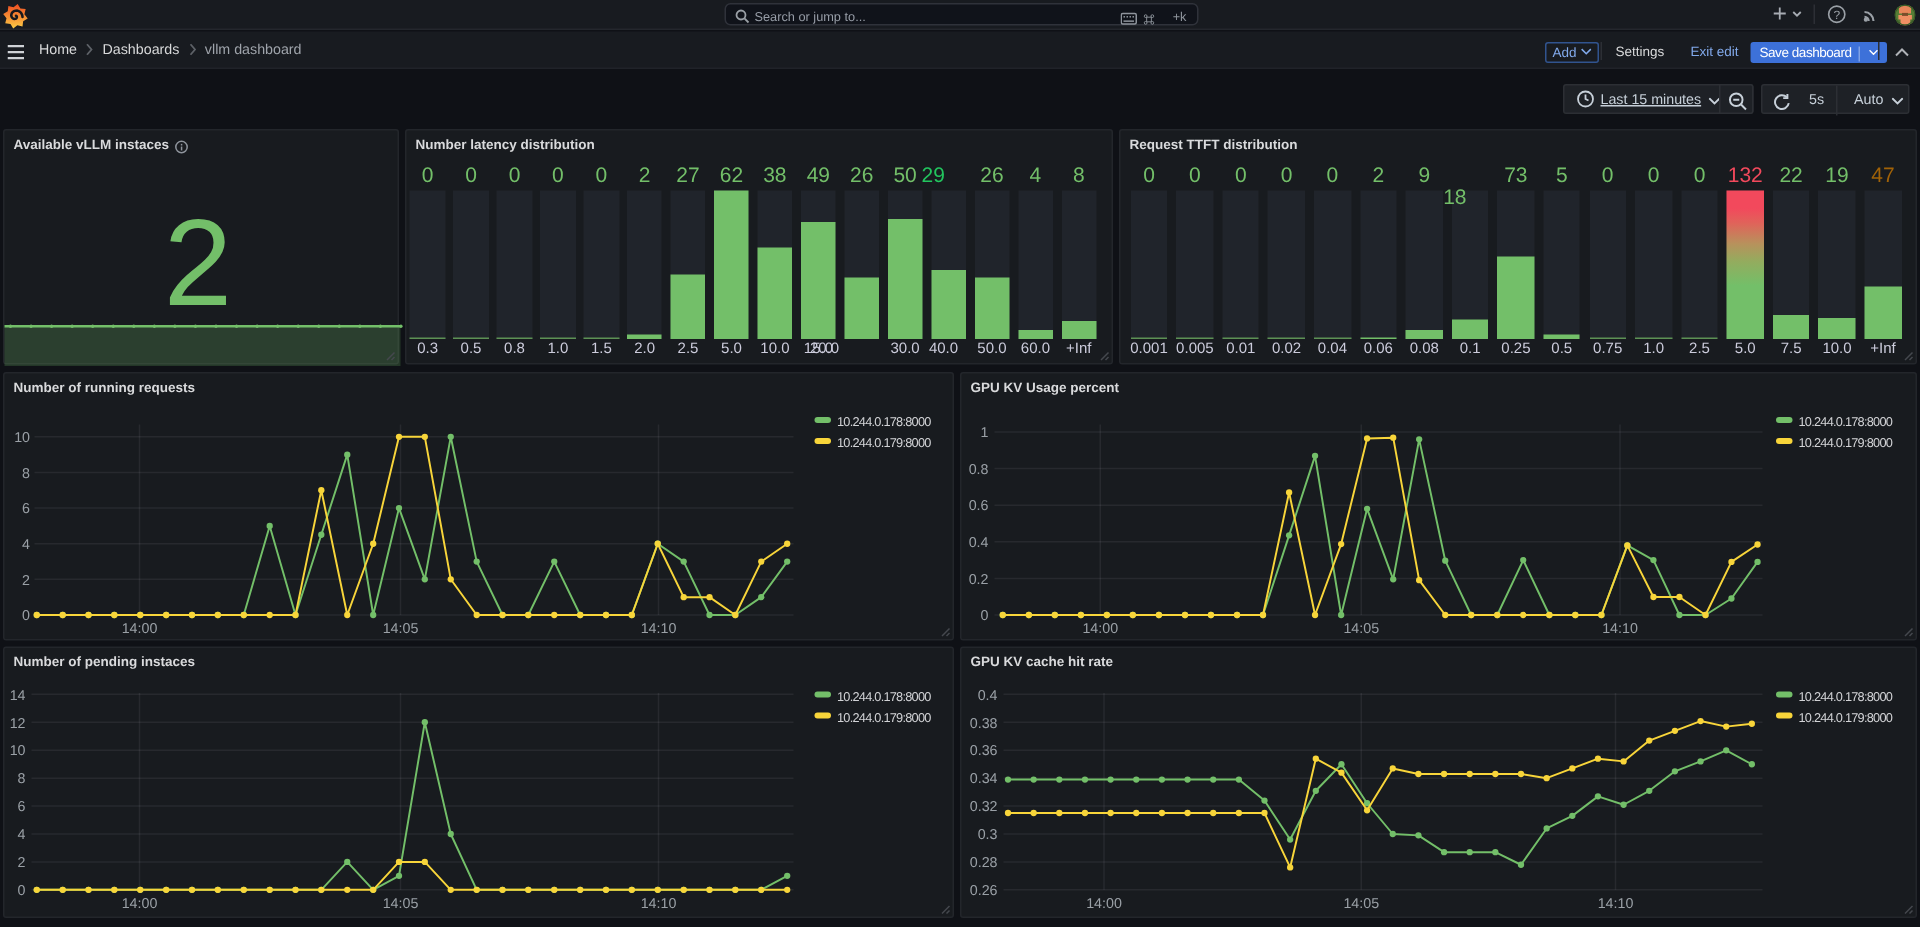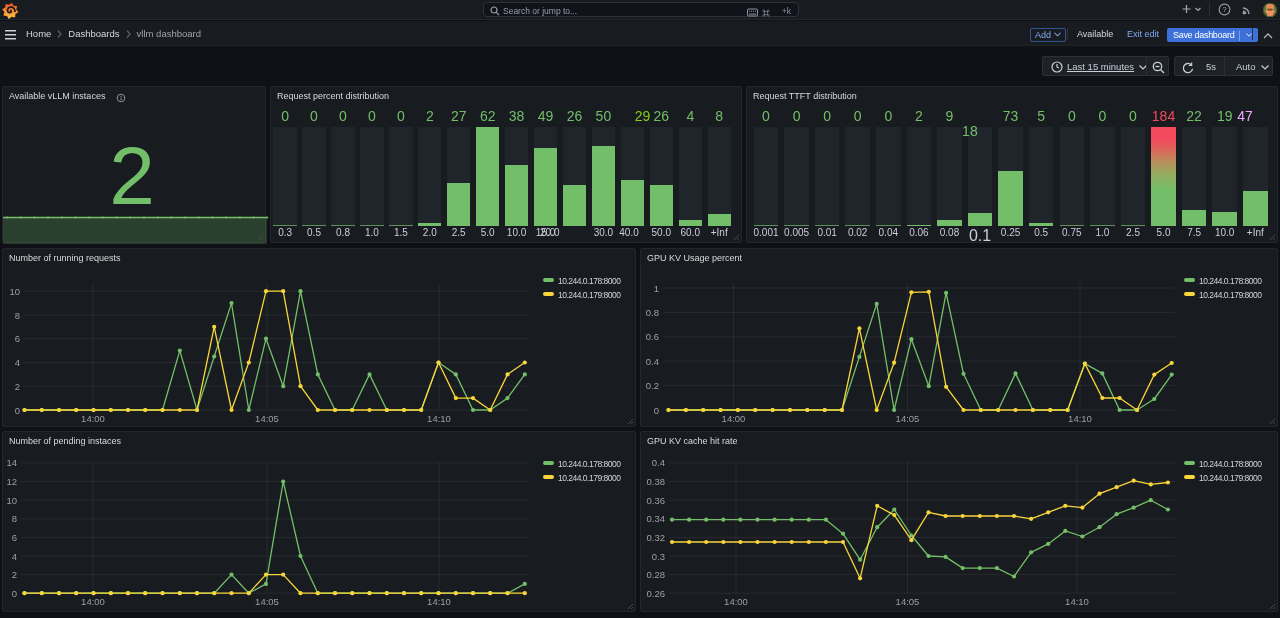--- a/index.html
+++ b/index.html
@@ -1,18 +1,18 @@
 <!DOCTYPE html>
 <html><head><meta charset="utf-8">
 <style>
 * { margin:0; padding:0; box-sizing:border-box; }
 html,body { width:1280px; height:618px; background:#0f1116; font-family:"Liberation Sans",sans-serif; overflow:hidden; position:relative; }
 .panel { position:absolute; background:#181B1F; border:1px solid #23262b; border-radius:2px; }
 .panel svg { overflow:visible; }
-.ptitle { position:absolute; left:6px; top:4px; font-size:9px; font-weight:400; color:#d9dadc; letter-spacing:0px; }
+.ptitle { position:absolute; left:6px; top:4px; font-size:9px; font-weight:700; color:#d9dadc; letter-spacing:0px; }
 .tbtn { position:absolute; top:10px; height:20px; background:#1e2126; border:1px solid #2c2f34; border-radius:2px; font-size:9.5px; font-weight:500; color:#c7d0d9; }
 </style></head>
 <body>
 <div style="position:absolute;left:0;top:0;width:1280px;height:20px;background:#181b20;border-bottom:1px solid #24272d;">
 <svg width="19" height="19" viewBox="0 0 19 19" style="position:absolute;left:1px;top:0.5px">
 <defs>
         <linearGradient id="glg" x1="0" y1="0" x2="0" y2="1">
           <stop offset="0" stop-color="#EE4C22"></stop>
           <stop offset="1" stop-color="#FBCB45"></stop>
         </linearGradient>
@@ -88,21 +88,21 @@
     </svg>
 <div style="position:absolute;left:26px;top:7px;">Home<svg width="5" height="8" style="margin:0 6px;vertical-align:-1px" viewBox="0 0 5 8">
         <path d="M1,0.5 L4,4 L1,7.5" stroke="#5d6167" stroke-width="1.2" fill="none"></path>
       </svg>Dashboards<svg width="5" height="8" style="margin:0 6px;vertical-align:-1px" viewBox="0 0 5 8">
         <path d="M1,0.5 L4,4 L1,7.5" stroke="#5d6167" stroke-width="1.2" fill="none"></path>
       </svg><span style="color:#9fa4ab">vllm dashboard</span></div>
 <div style="position:absolute;left:1030px;top:6.5px;height:14px;border:1px solid #31548f;border-radius:2px;padding:0 4px;line-height:12.5px;color:#82aaec;font-size:9px;">Add<svg width="7" height="5" viewBox="0 0 8 5" style="margin-left:3px;vertical-align:1px">
         <path d="M0.5,0.5 L4,4 L7.5,0.5" stroke="#82aaec" stroke-width="1.2" fill="none"></path>
       </svg></div>
 <div style="position:absolute;left:1067px;top:7px;width:1px;height:12px;background:#2c2f35"></div>
-<div style="position:absolute;left:1077px;top:8px;font-size:9px;">Available</div>
+<div style="position:absolute;left:1077px;top:8px;font-size:9px;">Settings</div>
 <div style="position:absolute;left:1127px;top:8px;color:#82aaec;font-size:9px;">Exit edit</div>
 <div style="position:absolute;left:1167px;top:6.5px;height:14px;background:#3D71D9;border-radius:2px;color:#fff;line-height:14px;padding:0 6px;white-space:nowrap;font-size:9px;letter-spacing:-0.3px;">Save dashboard<span style="display:inline-block;width:1px;height:10px;background:rgba(255,255,255,0.35);margin:0 3px -2px 5px;vertical-align:middle;"></span><svg width="6" height="4" viewBox="0 0 8 5" style="margin-left:3px;vertical-align:1px">
         <path d="M0.5,0.5 L4,4 L7.5,0.5" stroke="#fff" stroke-width="1.2" fill="none"></path>
       </svg></div>
 <div style="position:absolute;left:1252px;top:7px;width:1px;height:12px;background:#2c2f35"></div>
 <div style="position:absolute;left:1263px;top:9px;"><svg width="10" height="6" viewBox="0 0 10 6">
         <path d="M1,5 L5,1 L9,5" stroke="#b0b3b8" stroke-width="1.3" fill="none"></path>
       </svg></div>
 </div>
 <div style="position:absolute;left:0;top:46px;width:1280px;height:40px;">
@@ -166,21 +166,21 @@
       <circle cx="223.2" cy="130.5" r="1.1" fill="#73BF69"></circle>
       <circle cx="236.9" cy="130.5" r="1.1" fill="#73BF69"></circle>
       <circle cx="250.6" cy="130.5" r="1.1" fill="#73BF69"></circle>
       <circle cx="264.3" cy="130.5" r="1.1" fill="#73BF69"></circle>
     </svg>
 <svg width="8" height="8" style="position:absolute;right:1px;bottom:1px">
       <path d="M7,2 L2,7 M7,5 L5,7" stroke="#45484e" stroke-width="1" fill="none"></path>
     </svg>
 </div>
 <div class="panel" style="left:270px;top:86px;width:472px;height:157px">
-    <div class="ptitle">Request percent distribution</div>
+    <div class="ptitle">Number latency distribution</div>
     <div style="position:absolute;left:2.4px;top:39.8px;width:23.4px;height:99.5px;background:#20242b"></div>
     <div style="position:absolute;left:2.4px;top:137.7px;width:23.4px;height:1.6px;background:#5d9155"></div>
     <div style="position:absolute;left:-3.9px;top:21px;width:36px;text-align:center;font-size:14px;color:#73BF69">0</div>
     <div style="position:absolute;left:-3.9px;top:139.5px;width:36px;text-align:center;font-size:10px;color:#ccccdc">0.3</div>
     <div style="position:absolute;left:31.3px;top:39.8px;width:23.4px;height:99.5px;background:#20242b"></div>
     <div style="position:absolute;left:31.3px;top:137.7px;width:23.4px;height:1.6px;background:#5d9155"></div>
     <div style="position:absolute;left:25.0px;top:21px;width:36px;text-align:center;font-size:14px;color:#73BF69">0</div>
     <div style="position:absolute;left:25.0px;top:139.5px;width:36px;text-align:center;font-size:10px;color:#ccccdc">0.5</div>
     <div style="position:absolute;left:60.3px;top:39.8px;width:23.4px;height:99.5px;background:#20242b"></div>
     <div style="position:absolute;left:60.3px;top:137.7px;width:23.4px;height:1.6px;background:#5d9155"></div>
@@ -217,21 +217,21 @@
     <div style="position:absolute;left:291.8px;top:39.8px;width:23.4px;height:99.5px;background:#20242b"></div>
     <div style="position:absolute;left:291.8px;top:97.6px;width:23.4px;height:41.7px;background:#73BF69"></div>
     <div style="position:absolute;left:285.5px;top:21px;width:36px;text-align:center;font-size:14px;color:#73BF69">26</div>
     <div style="position:absolute;left:269px;top:139.5px;width:36px;text-align:left;font-size:10px;color:#ccccdc">20.0</div>
     <div style="position:absolute;left:320.7px;top:39.8px;width:23.4px;height:99.5px;background:#20242b"></div>
     <div style="position:absolute;left:320.7px;top:59.1px;width:23.4px;height:80.2px;background:#73BF69"></div>
     <div style="position:absolute;left:314.4px;top:21px;width:36px;text-align:center;font-size:14px;color:#73BF69">50</div>
     <div style="position:absolute;left:314.4px;top:139.5px;width:36px;text-align:center;font-size:10px;color:#ccccdc">30.0</div>
     <div style="position:absolute;left:349.7px;top:39.8px;width:23.4px;height:99.5px;background:#20242b"></div>
     <div style="position:absolute;left:349.7px;top:92.8px;width:23.4px;height:46.5px;background:#73BF69"></div>
-    <div style="position:absolute;left:343.4px;top:21px;width:36px;text-align:right;font-size:14px;color:#84cc16">29</div>
+    <div style="position:absolute;left:343.4px;top:21px;width:36px;text-align:left;font-size:14px;color:#22c55e">29</div>
     <div style="position:absolute;left:340px;top:139.5px;width:36px;text-align:center;font-size:10px;color:#ccccdc">40.0</div>
     <div style="position:absolute;left:378.6px;top:39.8px;width:23.4px;height:99.5px;background:#20242b"></div>
     <div style="position:absolute;left:378.6px;top:97.6px;width:23.4px;height:41.7px;background:#73BF69"></div>
     <div style="position:absolute;left:372.3px;top:21px;width:36px;text-align:center;font-size:14px;color:#73BF69">26</div>
     <div style="position:absolute;left:372.3px;top:139.5px;width:36px;text-align:center;font-size:10px;color:#ccccdc">50.0</div>
     <div style="position:absolute;left:407.6px;top:39.8px;width:23.4px;height:99.5px;background:#20242b"></div>
     <div style="position:absolute;left:407.6px;top:132.9px;width:23.4px;height:6.4px;background:#73BF69"></div>
     <div style="position:absolute;left:401.3px;top:21px;width:36px;text-align:center;font-size:14px;color:#73BF69">4</div>
     <div style="position:absolute;left:401.3px;top:139.5px;width:36px;text-align:center;font-size:10px;color:#ccccdc">60.0</div>
     <div style="position:absolute;left:436.5px;top:39.8px;width:23.4px;height:99.5px;background:#20242b"></div>
@@ -268,21 +268,21 @@
     <div style="position:absolute;left:159.6px;top:137.8px;width:24.6px;height:1.5px;background:#73BF69"></div>
     <div style="position:absolute;left:153.9px;top:21px;width:36px;text-align:center;font-size:14px;color:#73BF69">2</div>
     <div style="position:absolute;left:153.9px;top:139.5px;width:36px;text-align:center;font-size:10px;color:#ccccdc">0.06</div>
     <div style="position:absolute;left:190.2px;top:39.8px;width:24.6px;height:99.5px;background:#20242b"></div>
     <div style="position:absolute;left:190.2px;top:132.5px;width:24.6px;height:6.8px;background:#73BF69"></div>
     <div style="position:absolute;left:184.5px;top:21px;width:36px;text-align:center;font-size:14px;color:#73BF69">9</div>
     <div style="position:absolute;left:184.5px;top:139.5px;width:36px;text-align:center;font-size:10px;color:#ccccdc">0.08</div>
     <div style="position:absolute;left:220.8px;top:39.8px;width:24.6px;height:99.5px;background:#20242b"></div>
     <div style="position:absolute;left:220.8px;top:125.7px;width:24.6px;height:13.6px;background:#73BF69"></div>
     <div style="position:absolute;left:215.1px;top:36px;width:36px;font-size:14px;color:#73BF69">18</div>
-    <div style="position:absolute;left:215.1px;top:139.5px;width:36px;text-align:center;font-size:16px;color:#ccccdc">0.1</div>
+    <div style="position:absolute;left:215.1px;top:139.5px;width:36px;text-align:center;font-size:10px;color:#ccccdc">0.1</div>
     <div style="position:absolute;left:251.3px;top:39.8px;width:24.6px;height:99.5px;background:#20242b"></div>
     <div style="position:absolute;left:251.3px;top:84.3px;width:24.6px;height:55.0px;background:#73BF69"></div>
     <div style="position:absolute;left:245.6px;top:21px;width:36px;text-align:center;font-size:14px;color:#73BF69">73</div>
     <div style="position:absolute;left:245.6px;top:139.5px;width:36px;text-align:center;font-size:10px;color:#ccccdc">0.25</div>
     <div style="position:absolute;left:281.9px;top:39.8px;width:24.6px;height:99.5px;background:#20242b"></div>
     <div style="position:absolute;left:281.9px;top:135.5px;width:24.6px;height:3.8px;background:#73BF69"></div>
     <div style="position:absolute;left:276.2px;top:21px;width:36px;text-align:center;font-size:14px;color:#73BF69">5</div>
     <div style="position:absolute;left:276.2px;top:139.5px;width:36px;text-align:center;font-size:10px;color:#ccccdc">0.5</div>
     <div style="position:absolute;left:312.5px;top:39.8px;width:24.6px;height:99.5px;background:#20242b"></div>
     <div style="position:absolute;left:312.5px;top:137.7px;width:24.6px;height:1.6px;background:#5d9155"></div>
@@ -291,33 +291,33 @@
     <div style="position:absolute;left:343.1px;top:39.8px;width:24.6px;height:99.5px;background:#20242b"></div>
     <div style="position:absolute;left:343.1px;top:137.7px;width:24.6px;height:1.6px;background:#5d9155"></div>
     <div style="position:absolute;left:337.4px;top:21px;width:36px;text-align:center;font-size:14px;color:#73BF69">0</div>
     <div style="position:absolute;left:337.4px;top:139.5px;width:36px;text-align:center;font-size:10px;color:#ccccdc">1.0</div>
     <div style="position:absolute;left:373.7px;top:39.8px;width:24.6px;height:99.5px;background:#20242b"></div>
     <div style="position:absolute;left:373.7px;top:137.7px;width:24.6px;height:1.6px;background:#5d9155"></div>
     <div style="position:absolute;left:368.0px;top:21px;width:36px;text-align:center;font-size:14px;color:#73BF69">0</div>
     <div style="position:absolute;left:368.0px;top:139.5px;width:36px;text-align:center;font-size:10px;color:#ccccdc">2.5</div>
     <div style="position:absolute;left:404.2px;top:39.8px;width:24.6px;height:99.5px;background:#20242b"></div>
     <div style="position:absolute;left:404.2px;top:39.8px;width:24.6px;height:99.5px;background:linear-gradient(to top,#73BF69 0%,#73BF69 36%,#93ac5e 52%,#b7925c 64%,#e0635a 78%,#F2495C 88%,#F2495C 100%)"></div>
-    <div style="position:absolute;left:398.5px;top:21px;width:36px;text-align:center;font-size:14px;color:#F2495C">184</div>
+    <div style="position:absolute;left:398.5px;top:21px;width:36px;text-align:center;font-size:14px;color:#F2495C">132</div>
     <div style="position:absolute;left:398.5px;top:139.5px;width:36px;text-align:center;font-size:10px;color:#ccccdc">5.0</div>
     <div style="position:absolute;left:434.8px;top:39.8px;width:24.6px;height:99.5px;background:#20242b"></div>
     <div style="position:absolute;left:434.8px;top:122.7px;width:24.6px;height:16.6px;background:#73BF69"></div>
     <div style="position:absolute;left:429.1px;top:21px;width:36px;text-align:center;font-size:14px;color:#73BF69">22</div>
     <div style="position:absolute;left:429.1px;top:139.5px;width:36px;text-align:center;font-size:10px;color:#ccccdc">7.5</div>
     <div style="position:absolute;left:465.4px;top:39.8px;width:24.6px;height:99.5px;background:#20242b"></div>
     <div style="position:absolute;left:465.4px;top:125.0px;width:24.6px;height:14.3px;background:#73BF69"></div>
     <div style="position:absolute;left:459.7px;top:21px;width:36px;text-align:center;font-size:14px;color:#73BF69">19</div>
     <div style="position:absolute;left:459.7px;top:139.5px;width:36px;text-align:center;font-size:10px;color:#ccccdc">10.0</div>
     <div style="position:absolute;left:496.0px;top:39.8px;width:24.6px;height:99.5px;background:#20242b"></div>
     <div style="position:absolute;left:496.0px;top:103.9px;width:24.6px;height:35.4px;background:#73BF69"></div>
-    <div style="position:absolute;left:490.3px;top:21px;width:36px;font-size:14px;color:#f0abfc">47</div>
+    <div style="position:absolute;left:490.3px;top:21px;width:36px;text-align:center;font-size:14px;color:#a16207">47</div>
     <div style="position:absolute;left:490.3px;top:139.5px;width:36px;text-align:center;font-size:10px;color:#ccccdc">+Inf</div>
     <svg width="8" height="8" style="position:absolute;right:1px;bottom:1px">
       <path d="M7,2 L2,7 M7,5 L5,7" stroke="#45484e" stroke-width="1" fill="none"></path>
     </svg>
   </div>
 <div class="panel" style="left:2px;top:248px;width:634px;height:179px">
     <div class="ptitle">Number of running requests</div>
     <svg width="634" height="179" style="position:absolute;left:0;top:0">
       <line x1="20" y1="161.0" x2="526" y2="161.0" stroke="rgba(226,232,240,0.075)" stroke-width="1"></line>
       <line x1="20" y1="137.2" x2="526" y2="137.2" stroke="rgba(226,232,240,0.075)" stroke-width="1"></line>

